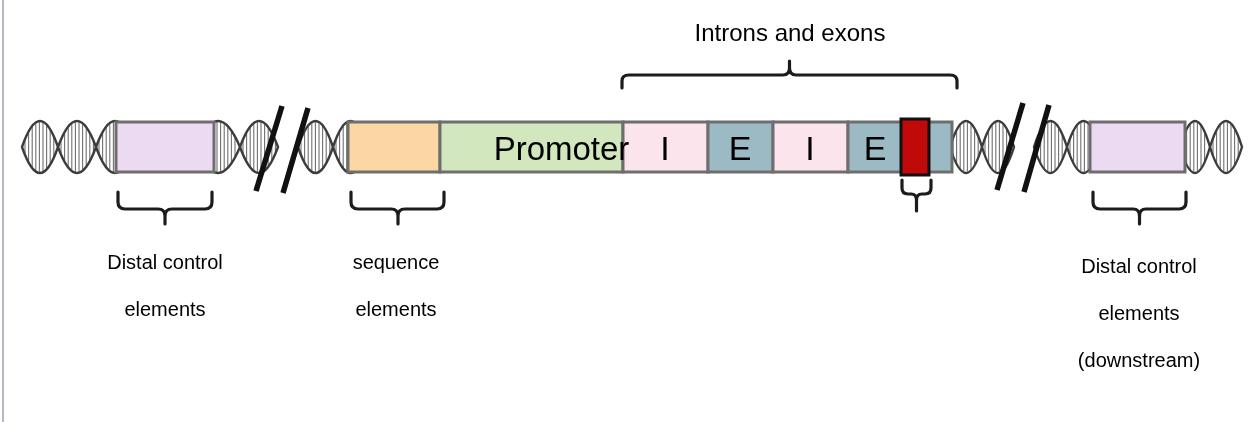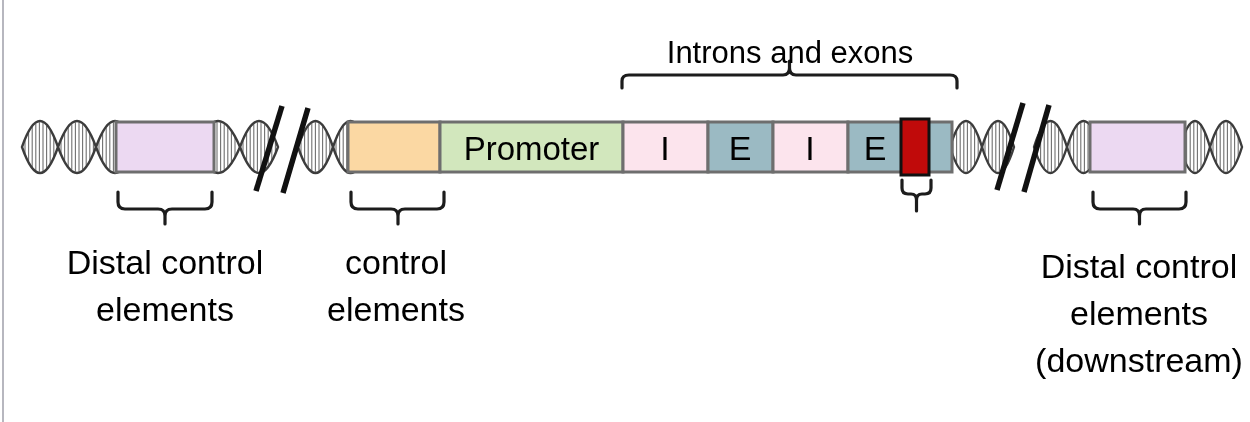--- a/index.html
+++ b/index.html
@@ -3,24 +3,24 @@
 <meta charset="utf-8">
 <style>
   html,body{margin:0;padding:0;background:#fff;}
   .stage{
     position:relative; width:1250px; height:422px; background:#ffffff;
     overflow:hidden; font-family:"Liberation Sans", sans-serif; color:#000;
   }
   .left-edge{position:absolute; left:2px; top:0; width:2px; height:100%; background:#b7b7bf;}
   svg.layer{position:absolute; left:0; top:0;}
   .txt{position:absolute; text-align:center; color:#000; white-space:nowrap;}
-  .heading{font-size:31px;margin-top:16px;}
+  .heading{font-size:24px;}
   .seg-text{font-size:34px;}
   .promoter-text{font-size:33px;}
-  .caption{font-size:34px; line-height:47px;}
+  .caption{font-size:20px; line-height:47px;}
 </style>
 </head>
 <body>
 
 <div class="stage">
   <div class="left-edge"></div>
 
   <svg class="layer" width="1250" height="422" viewBox="0 0 1250 422">
 
     <g id="helix-layer">
@@ -177,33 +177,33 @@
       <path d="M622 88 L622 81 Q622 75 629 75 L783 75 Q789.5 75 789.5 68 L789.5 61 L789.5 68 Q789.5 75 796 75 L950 75 Q957 75 957 81 L957 88" stroke="#1c1c1c"></path>
       <path d="M118 192 L118 202 Q118 209 125 209 L158 209 Q165 209 165 216 L165 224 L165 216 Q165 209 172 209 L205 209 Q212 209 212 202 L212 192" stroke="#1c1c1c"></path>
       <path d="M351 192 L351 202 Q351 209 358 209 L391 209 Q398 209 398 216 L398 224 L398 216 Q398 209 405 209 L437 209 Q444 209 444 202 L444 192" stroke="#1c1c1c"></path>
       <path d="M902 180 L902 188 Q902 194 908 194 L911 194 Q916.5 194 916.5 200 L916.5 211 L916.5 200 Q916.5 194 922 194 L925 194 Q931 194 931 188 L931 180" stroke="#1c1c1c"></path>
       <path d="M1093 192 L1093 202 Q1093 209 1100 209 L1133 209 Q1139.5 209 1139.5 216 L1139.5 224 L1139.5 216 Q1139.5 209 1146 209 L1179 209 Q1186 209 1186 202 L1186 192" stroke="#1c1c1c"></path>
     </g>
   </svg>
 
   <div class="txt heading" style="left:640px; top:19px; width:300px;">Introns and exons</div>
 
-  <div class="txt promoter-text" style="left:440px; top:130px; width:183px;">Promoter</div>
+  <div class="txt promoter-text" style="left:440px; top:130px; width:183px;padding-left:30px;">Promoter</div>
   <div class="txt seg-text" style="left:635px; top:129px; width:60px;">I</div>
   <div class="txt seg-text" style="left:710px; top:129px; width:60px;">E</div>
   <div class="txt seg-text" style="left:780px; top:129px; width:60px;">I</div>
   <div class="txt seg-text" style="left:845px; top:129px; width:60px;">E</div>
 
   <div class="txt caption" style="left:40px; top:239px; width:250px;">
     <div>Distal control</div>
     <div>elements</div>
   </div>
 
   <div class="txt caption" style="left:271px; top:239px; width:250px;">
-    <div>control</div>
+    <div>sequence</div>
     <div>elements</div>
   </div>
 
 
   <div class="txt caption" style="left:1014px; top:243px; width:250px;">
     <div>Distal control</div>
     <div>elements</div>
     <div>(downstream)</div>
   </div>
 </div>

